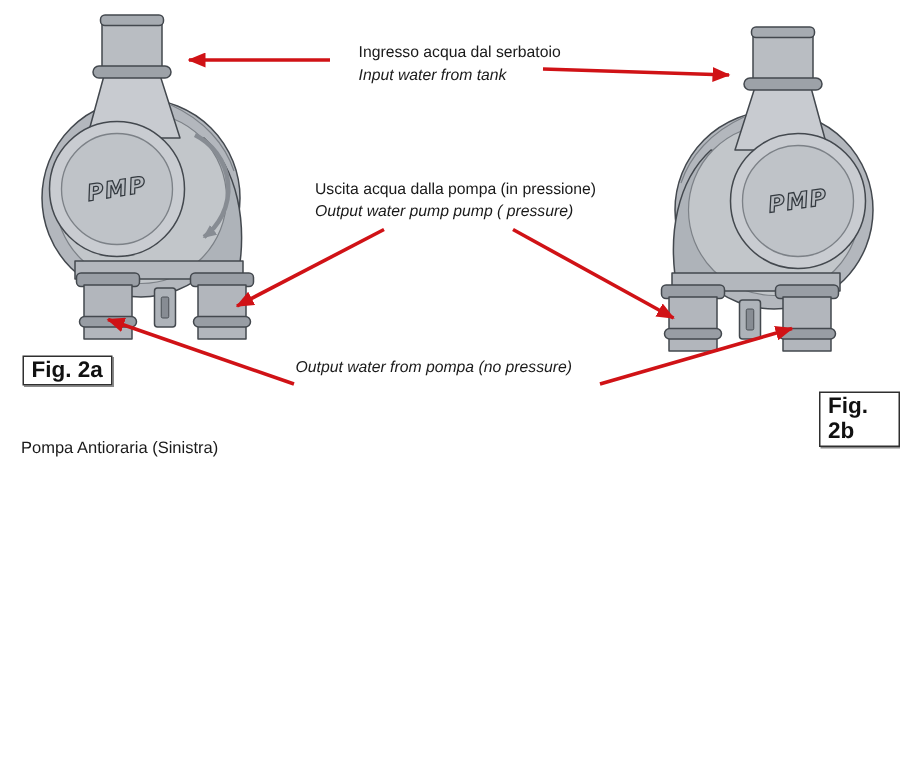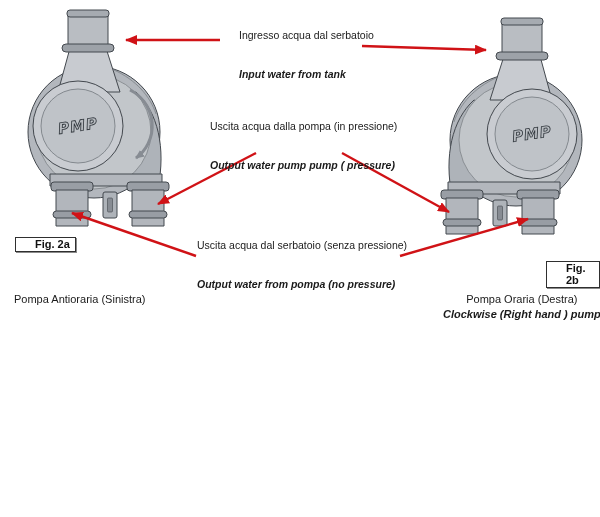--- a/index.html
+++ b/index.html
@@ -1,25 +1,25 @@
 <!DOCTYPE html>
 <html><head>
 <meta charset="utf-8">
 <style>
   html,body{margin:0;padding:0;}
   body{font-family:"Liberation Sans",sans-serif;background:#ffffff;}
   .canvas{position:relative;width:600px;height:517px;background:#ffffff;overflow:hidden;}
   .diagram-svg{position:absolute;left:0;top:0;}
   .ann{position:absolute;color:#1a1a1a;font-size:10.5px;line-height:14.5px;white-space:nowrap;}
   .ann .it{font-style:normal;font-weight:400;display:block;}
-  .ann .en{font-style:italic;font-weight:700;display:block;margin-top:24px;}
-  .figlabel{position:absolute;color:#111;font-size:11px;font-weight:600;
-            border:1.5px solid #2f2f2f;background:#fff;padding:0px 5px 1px 19px;
+  .ann .en{font-style:italic;font-weight:400;display:block;}
+  .figlabel{position:absolute;color:#111;font-size:15px;font-weight:600;
+            border:1.5px solid #2f2f2f;background:#fff;padding:0px 5px 1px 5px;
             box-shadow:1px 1px 0 #8a8a8a;}
-  .caption{position:absolute;color:#1a1a1a;font-size:11px;line-height:15px;white-space:nowrap;text-align:center;}
+  .caption{position:absolute;color:#1a1a1a;font-size:11px;line-height:15px;white-space:nowrap;}
   .caption .it{font-weight:400;display:block;}
   .caption .en{font-style:italic;font-weight:600;display:block;}
   .pmp-logo{font-family:"DejaVu Sans",sans-serif;font-style:italic;font-weight:700;
             font-size:15px;letter-spacing:1px;fill:#b7bbc0;stroke:#343a40;stroke-width:0.85;}
 </style>
 </head>
 <body>
 
 <div class="canvas">
 
@@ -91,28 +91,23 @@
     <span class="it">Ingresso acqua dal serbatoio</span>
     <span class="en">Input water from tank</span>
   </div>
 
   <div class="ann" style="left:210px;top:119px;">
     <span class="it">Uscita acqua dalla pompa (in pressione)</span>
     <span class="en">Output water pump pump ( pressure)</span>
   </div>
 
   <div class="ann" style="left:197px;top:238px;">
-    <span class="it">Uscita acqua dal serbatoio (senza pressione)</span>
     <span class="en">Output water from pompa (no pressure)</span>
   </div>
 
   <div class="figlabel" style="left:15px;top:237px;">Fig. 2a</div>
   <div class="figlabel" style="left:546px;top:237px;margin-top:24px;">Fig. 2b</div>
 
   <div class="caption" style="left:14px;top:292px;">
     <span class="it">Pompa Antioraria (Sinistra)</span>
   </div>
-  <div class="caption" style="left:443px;top:292px;">
-    <span class="it">Pompa Oraria (Destra)</span>
-    <span class="en">Clockwise (Right hand ) pump</span>
-  </div>
 
 </div>
 
 </body></html>

